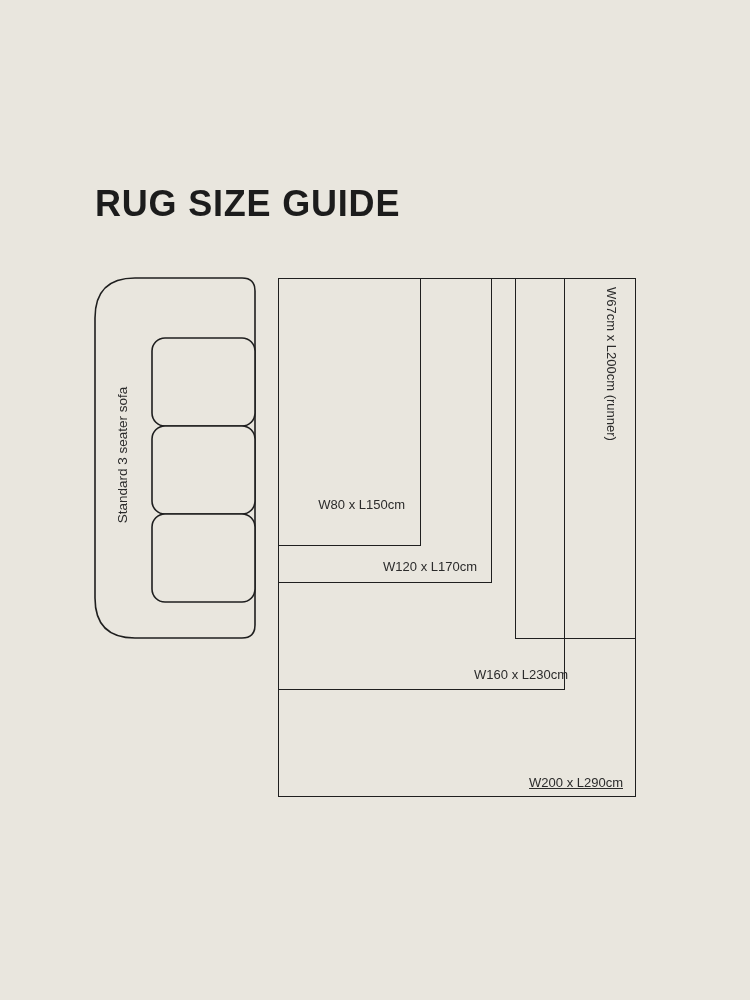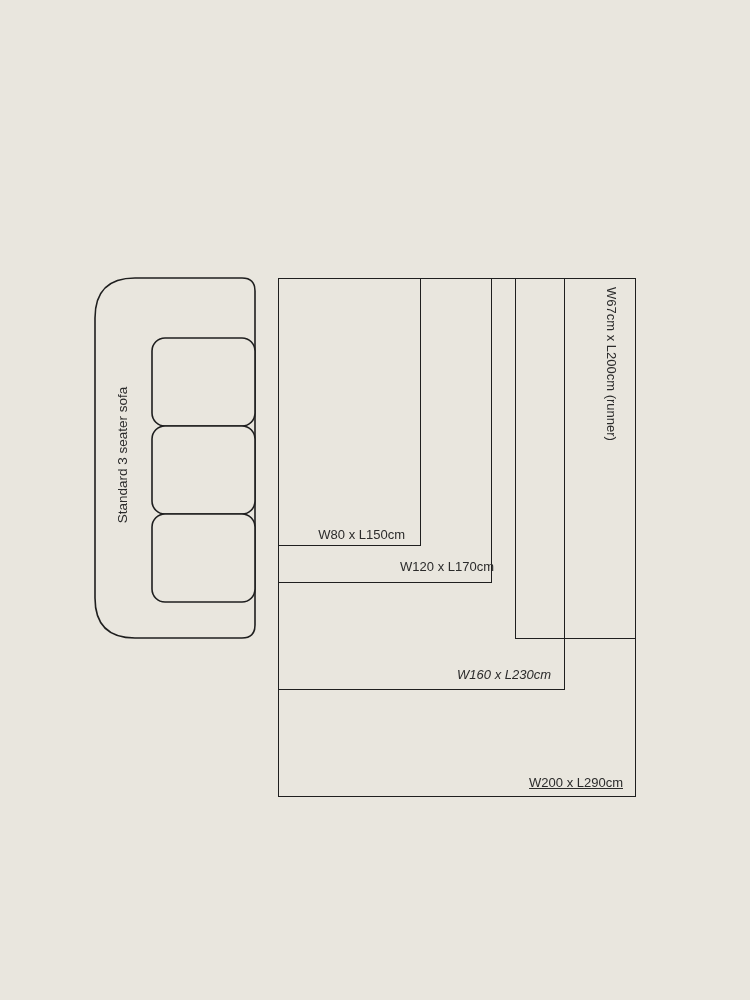--- a/index.html
+++ b/index.html
@@ -31,23 +31,23 @@
   #rug-w120{left:278px;top:278px;width:214px;height:305px;}
   #rug-w80 {left:278px;top:278px;width:143px;height:268px;}
   #rug-runner{left:515px;top:278px;width:121px;height:361px;}
   .rug-label{
     position:absolute;
     font-size:13px;
     color:#2b2b2b;
     white-space:nowrap;
     line-height:1;
   }
-  #label-w80 {right:345px;top:528px;}
-  #label-w120{right:256px;top:560px;}
-  #label-w160{right:199px;top:668px;font-style:italic;}
+  #label-w80 {right:345px;top:498px;}
+  #label-w120{right:273px;top:560px;}
+  #label-w160{right:182px;top:668px;}
   #label-w200{right:127px;top:776px;text-decoration:underline;}
   #label-runner{
     left:605px;
     top:287px;
     writing-mode:vertical-rl;
     text-orientation:mixed;
   }
   .sofa-svg{
     position:absolute;
     left:90px;
@@ -62,20 +62,21 @@
     color:#2b2b2b;
     white-space:nowrap;
     line-height:1;
   }
 </style>
 </head>
 <body>
 
 <div class="canvas">
 
+  <div class="title">RUG SIZE GUIDE</div>
 
   <div class="rug" id="rug-w200"></div>
   <div class="rug" id="rug-w160"></div>
   <div class="rug" id="rug-w120"></div>
   <div class="rug" id="rug-w80"></div>
   <div class="rug" id="rug-runner"></div>
 
   <div class="rug-label" id="label-w80">W80 x L150cm</div>
   <div class="rug-label" id="label-w120">W120 x L170cm</div>
   <div class="rug-label" id="label-w160">W160 x L230cm</div>

